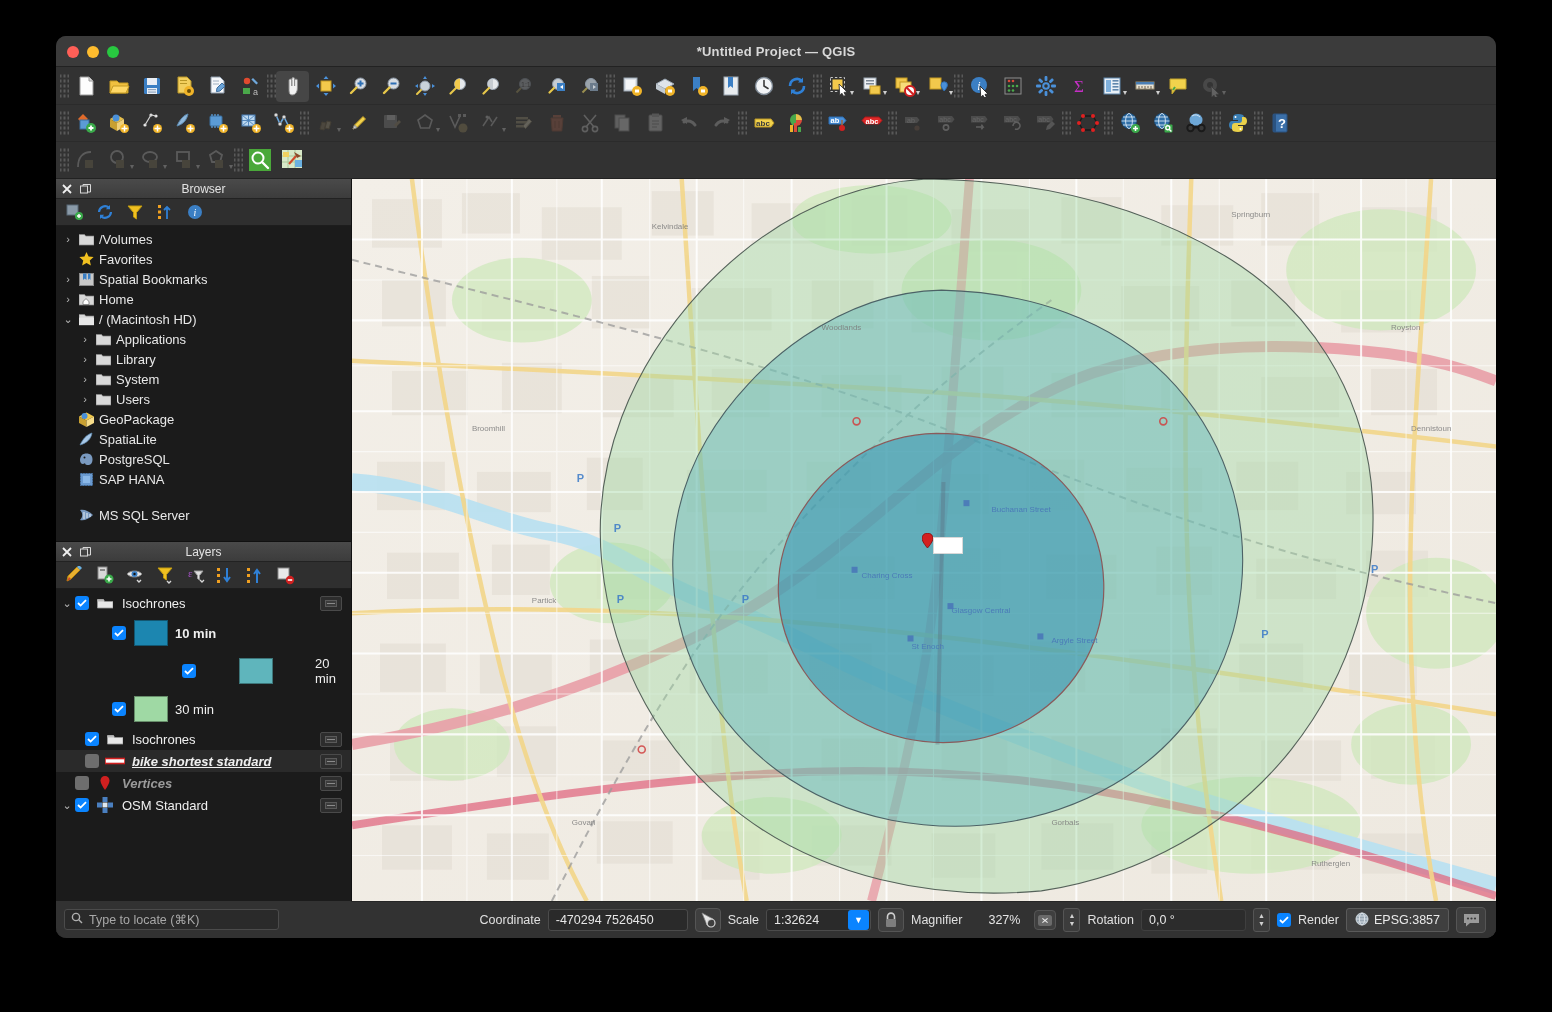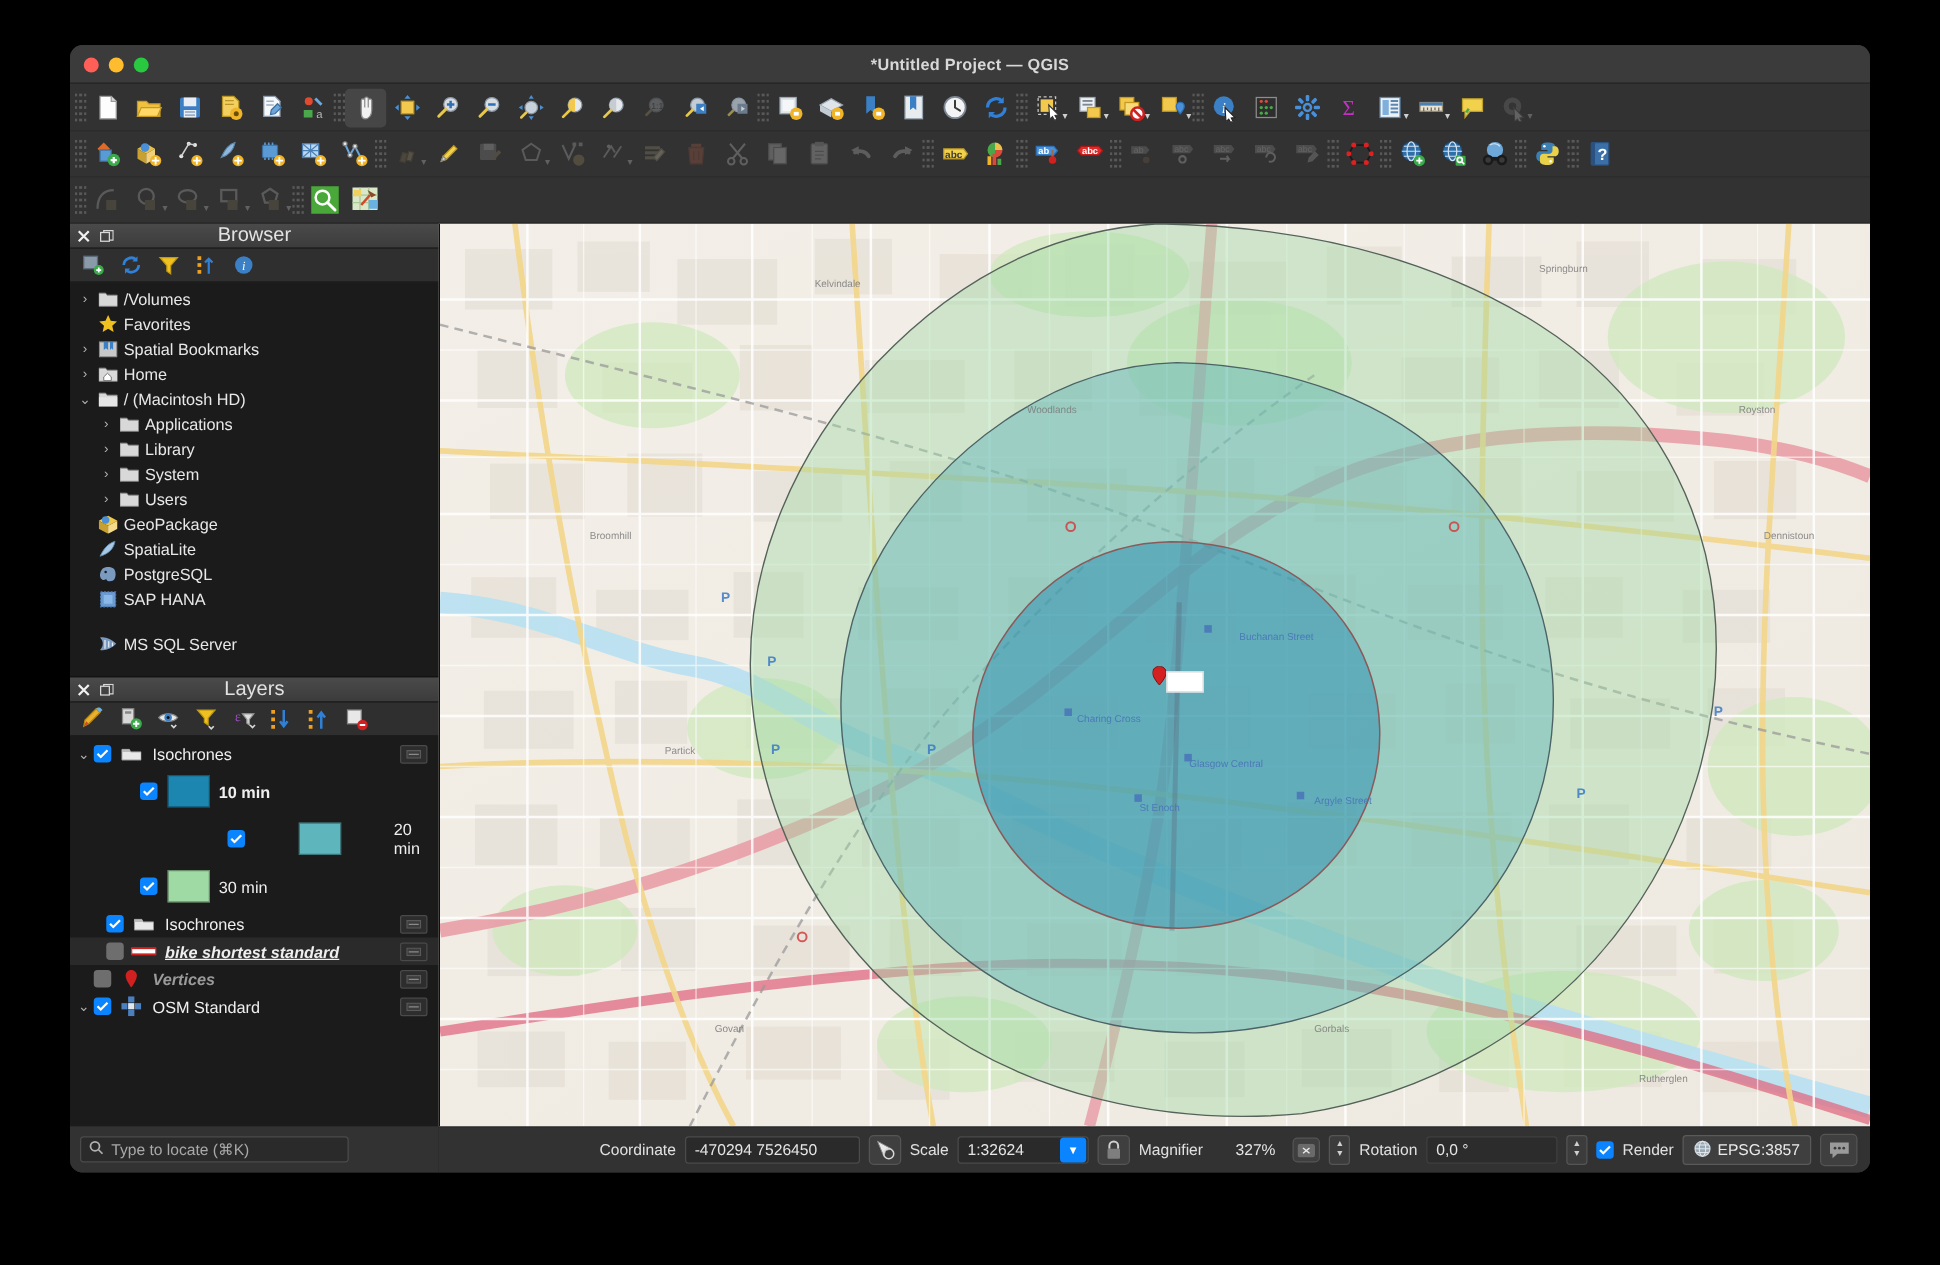--- a/index.html
+++ b/index.html
@@ -66,21 +66,21 @@
   #body { flex: 1 1 auto; display: flex; min-height: 0; background: #323232; }
   #leftcol { width: 295px; flex: 0 0 295px; display: flex; flex-direction: column; background: #1b1b1b; }
   .panel { display: flex; flex-direction: column; min-height: 0; }
   .panel-title {
     height: 20px; flex: 0 0 20px;
     background: linear-gradient(#4a4a4a,#3c3c3c);
     border-bottom: 1px solid #222;
     display: flex; align-items: center; position: relative;
     color: #e2e2e2; font-size: 12px;
   }
-  .panel-title .lbl { width: 100%; text-align: center; font-size: 16px; }
+  .panel-title .lbl { width: 100%; text-align: center; font-size: 12px; }
   .pt-btn { position: absolute; top: 3px; width: 14px; height: 14px; display:flex;align-items:center;justify-content:center; }
   .pt-close { left: 4px; }
   .pt-float { left: 22px; }
   .panel-tools {
     height: 27px; flex: 0 0 27px; display: flex; align-items: center;
     background: #2f2f2f; border-bottom: 1px solid #1d1d1d; padding-left: 5px; gap: 2px;
   }
   .ptool { width: 28px; height: 22px; display:flex;align-items:center;justify-content:center; position: relative; }
   .tree { flex: 1 1 auto; overflow: hidden; background: #1b1b1b; padding-top: 3px; }
   .row { display: flex; align-items: center; height: 20px; color: #e8e8e8; font-size: 13px; white-space: nowrap; }

